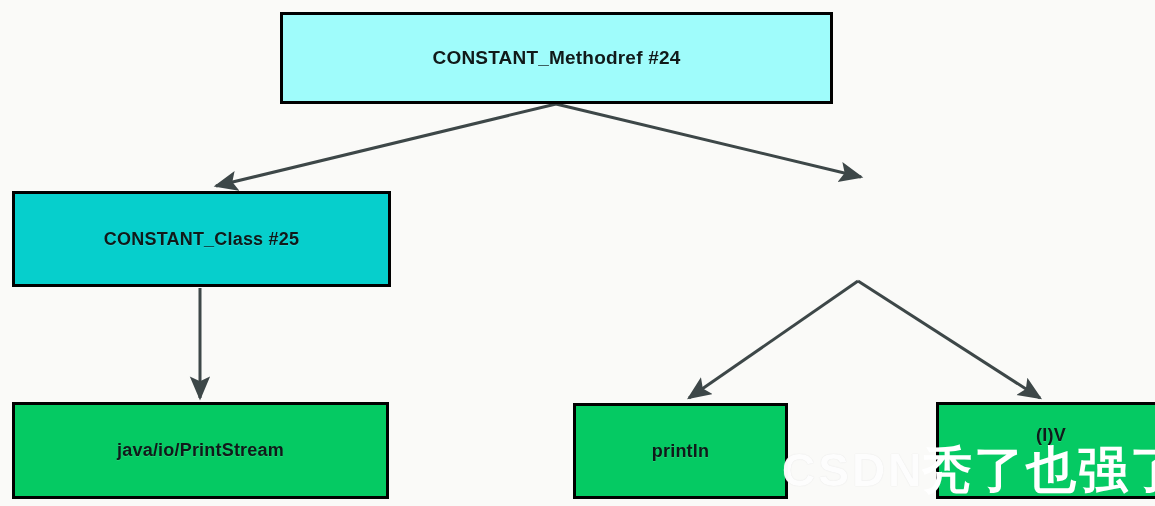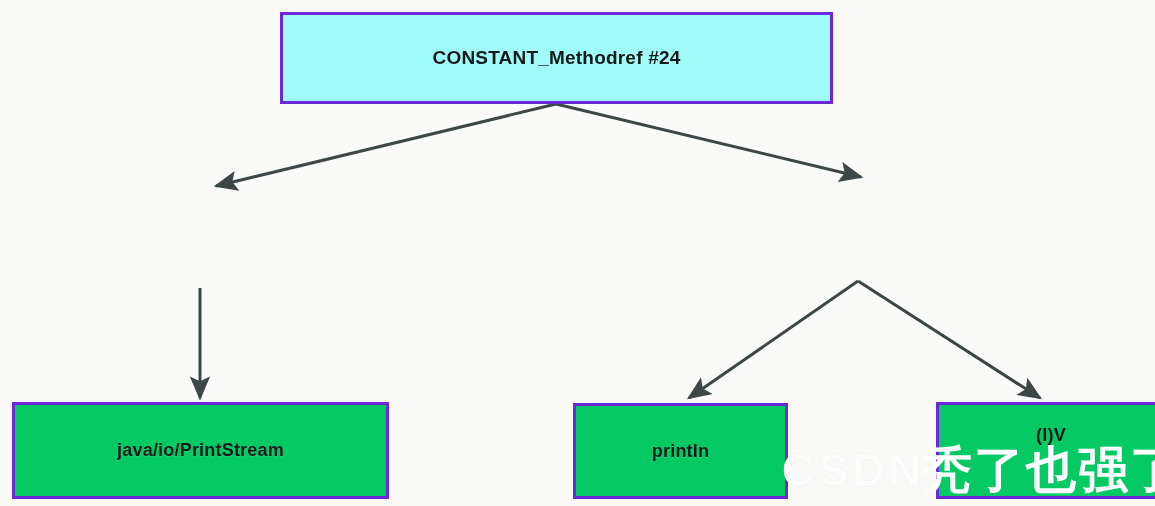--- a/index.html
+++ b/index.html
@@ -19,21 +19,21 @@
     position: absolute;
     left: 0;
     top: 0;
     width: 1155px;
     height: 506px;
     pointer-events: none;
   }
   .node {
     position: absolute;
     box-sizing: border-box;
-    border: 3px solid #6d28d9;
+    border: 3px solid #000000;
     display: flex;
     align-items: center;
     justify-content: center;
     text-align: center;
     color: #101a1a;
     font-weight: bold;
     letter-spacing: 0.2px;
     text-shadow: 0 1px 0 rgba(255,255,255,0.12);
   }
   .node-root {
@@ -110,20 +110,23 @@
 
     <line x1="858" y1="281" x2="689" y2="398" stroke="#3d4748" stroke-width="3" marker-end="url(#arrowhead)"></line>
 
     <line x1="858" y1="281" x2="1040" y2="398" stroke="#3d4748" stroke-width="3" marker-end="url(#arrowhead)"></line>
   </svg>
 
   <div class="node node-root" id="node-methodref">
     <span class="node-label">CONSTANT_Methodref  #24</span>
   </div>
 
+  <div class="node node-mid" id="node-class">
+    <span class="node-label">CONSTANT_Class  #25</span>
+  </div>
 
 
   <div class="node node-leaf" id="node-println">
     <span class="node-label">println</span>
   </div>
 
   <div class="node node-leaf" id="node-printstream">
     <span class="node-label">java/io/PrintStream</span>
   </div>
 

